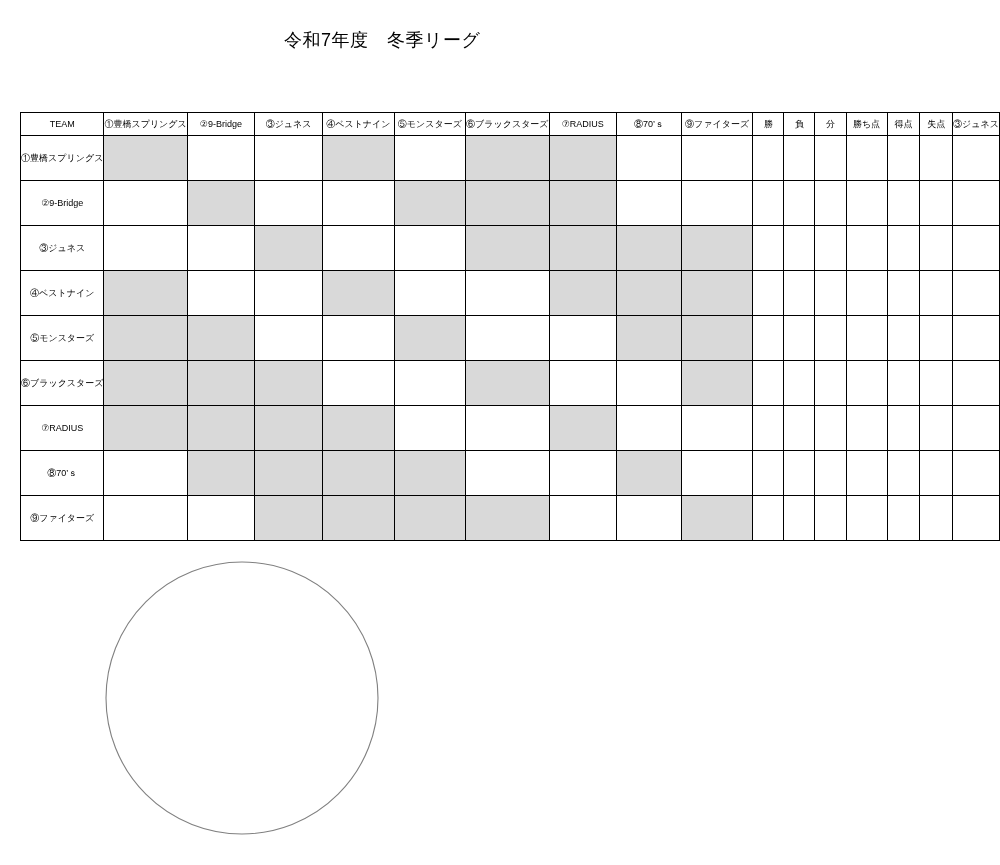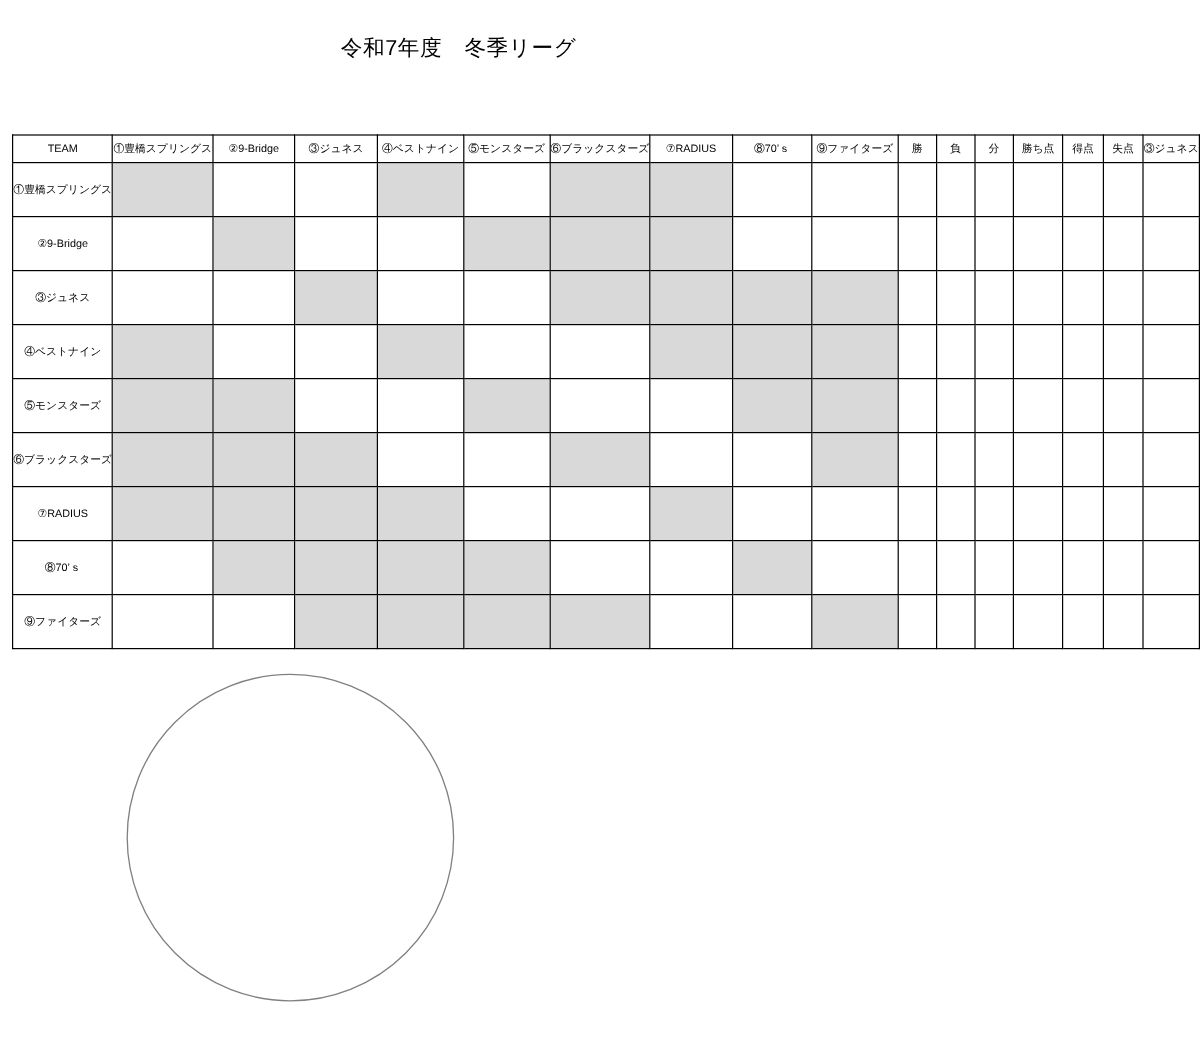--- a/index.html
+++ b/index.html
@@ -24,21 +24,21 @@
     font-size: 18px;
     font-weight: normal;
     letter-spacing: 0.5px;
     white-space: pre;
     margin-left: 48px;
   }
 
   
   #league-table {
     position: absolute;
-    left: 10px;
+    left: 20px;
     top: 112px;
     border-collapse: collapse;
     table-layout: fixed;
   }
   #league-table td, #league-table th {
     border: 1px solid #000000;
     padding: 0;
     text-align: center;
     vertical-align: middle;
     font-weight: normal;

